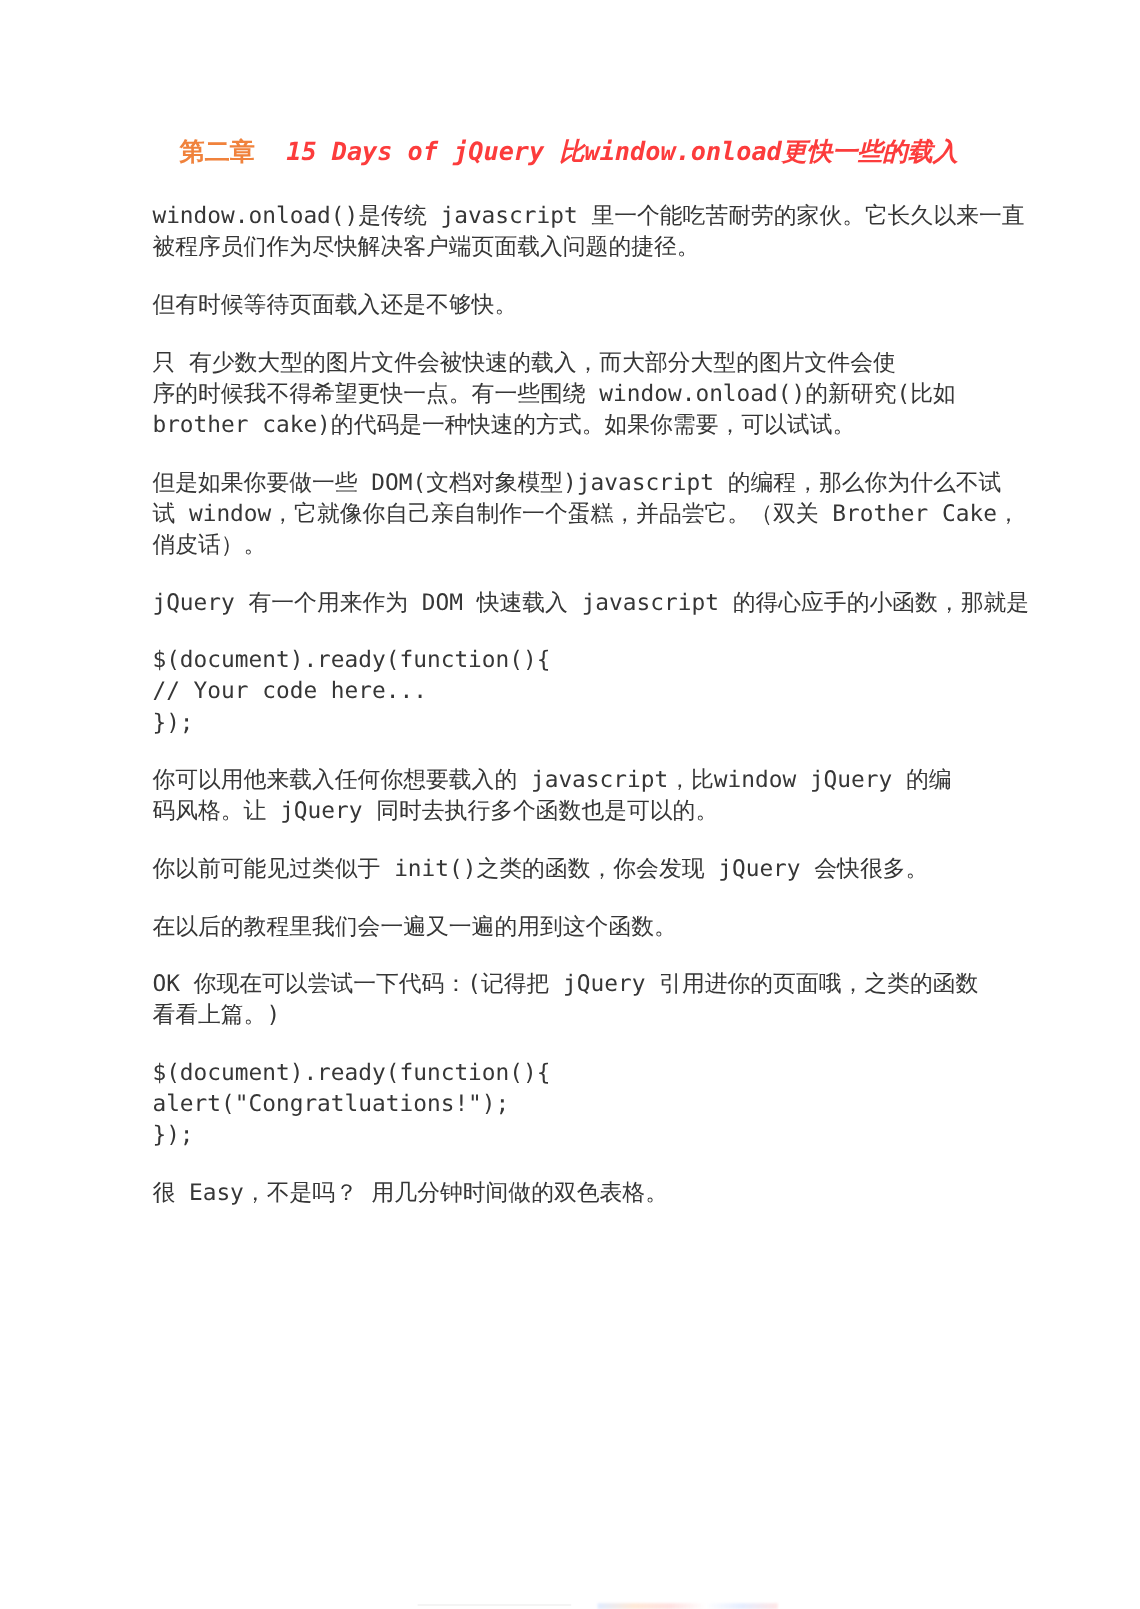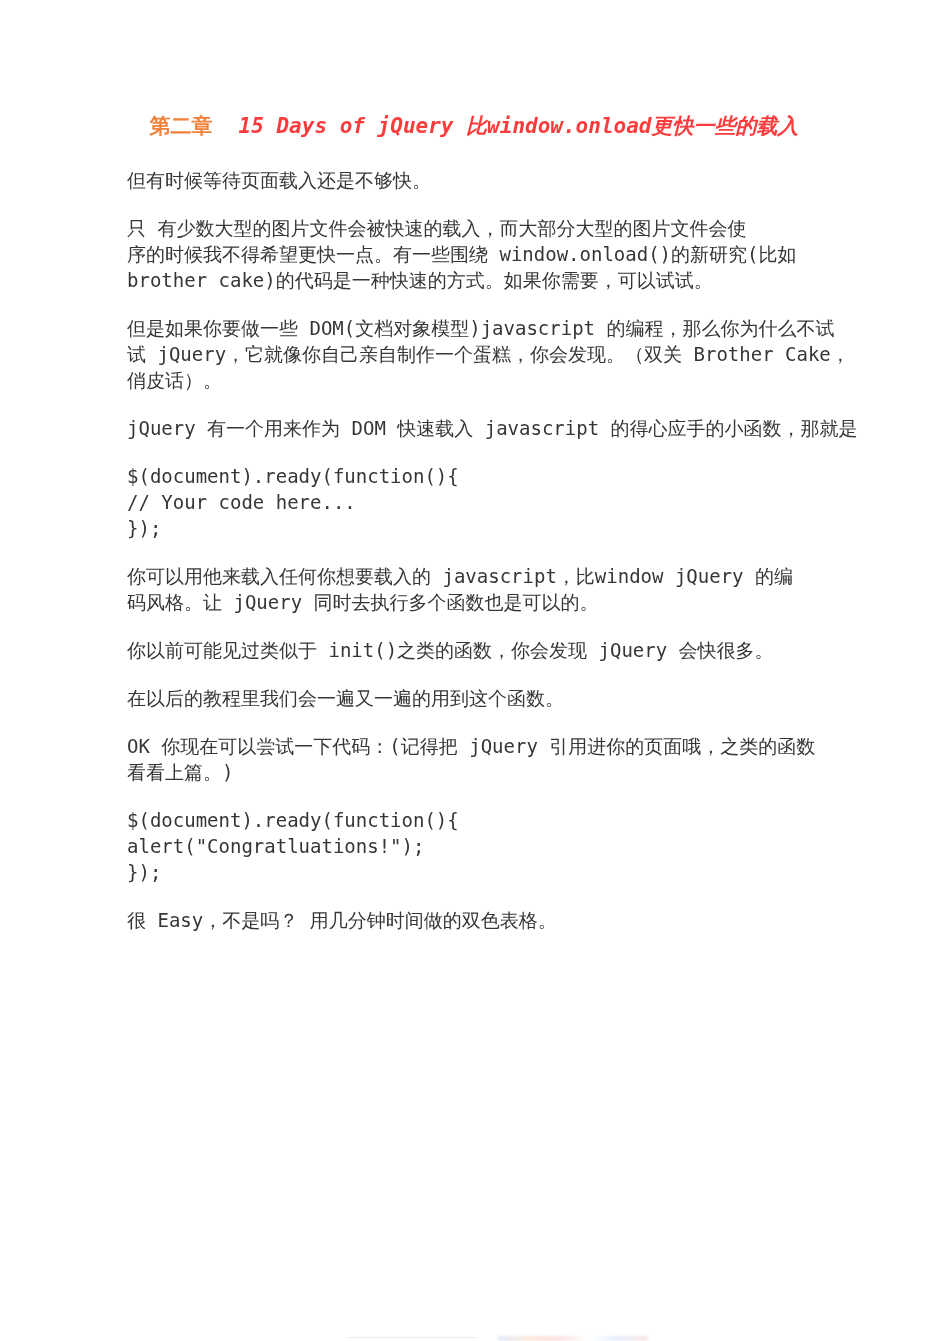--- a/index.html
+++ b/index.html
@@ -50,34 +50,38 @@
 </style>
 </head>
 <body>
 
 <div class="page" style="color: rgb(54, 54, 54);">
 
   <h1 class="doc-title">
     <span class="chapter" style="color: rgb(240, 130, 60);">第二章</span><span style="color: rgb(252, 60, 60); font-style: italic;">15 Days of jQuery 比window.onload更快一些的载入</span>
   </h1>
 
+  <div class="para">
+    <span class="line">window.onload()是传统 javascript 里一个能吃苦耐劳的家伙。它长久以来一直</span>
+    <span class="line">被程序员们作为尽快解决客户端页面载入问题的捷径。</span>
+  </div>
 
   <div class="para">
     <span class="line">但有时候等待页面载入还是不够快。</span>
   </div>
 
   <div class="para">
     <span class="line">只 有少数大型的图片文件会被快速的载入，而大部分大型的图片文件会使</span>
     <span class="line">序的时候我不得希望更快一点。有一些围绕 window.onload()的新研究(比如</span>
     <span class="line">brother cake)的代码是一种快速的方式。如果你需要，可以试试。</span>
   </div>
 
   <div class="para">
     <span class="line">但是如果你要做一些 DOM(文档对象模型)javascript 的编程，那么你为什么不试</span>
-    <span class="line">试 jQuery，它就像你自己亲自制作一个蛋糕，你会发现。（双关 Brother Cake，</span>
+    <span class="line">试 window，它就像你自己亲自制作一个蛋糕，并品尝它。（双关 Brother Cake，</span>
     <span class="line">俏皮话）。</span>
   </div>
 
   <div class="para">
     <span class="line">jQuery 有一个用来作为 DOM 快速载入 javascript 的得心应手的小函数，那就是</span>
   </div>
 
   <div class="para">
     <span class="line">$(document).ready(function(){</span>
     <span class="line">// Your code here...</span>

